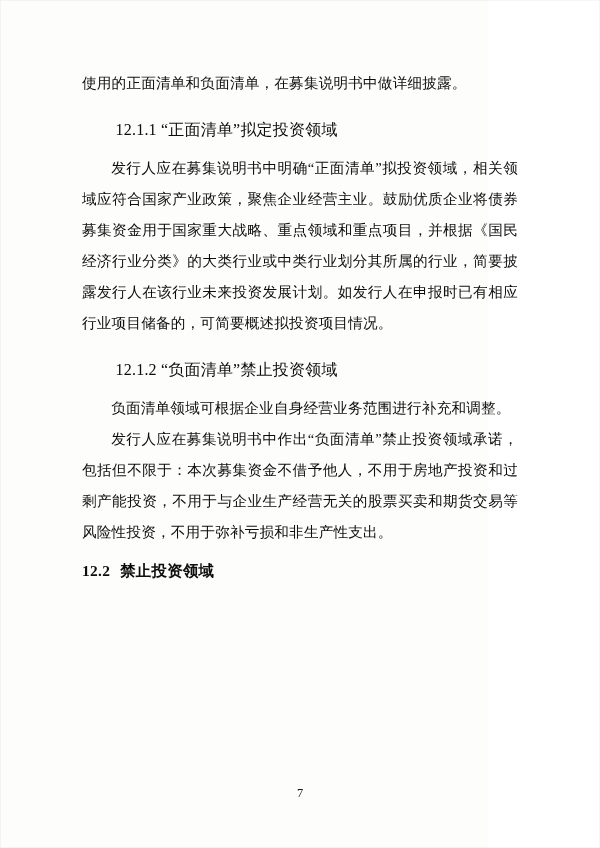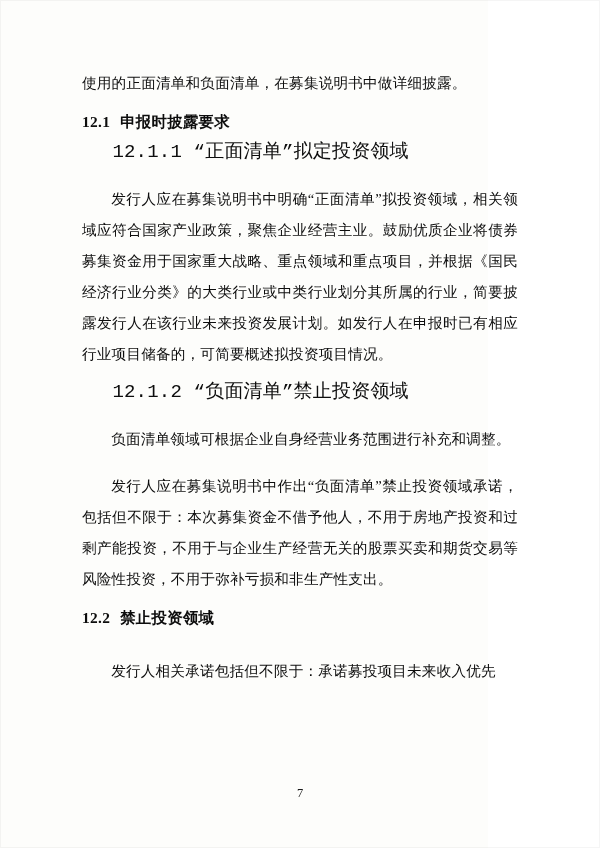--- a/index.html
+++ b/index.html
@@ -35,36 +35,35 @@
   p.body-text {
     margin: 0 0 0 0;
     font-size: 14.6px;
     line-height: 31px;
     text-align: justify;
     text-justify: inter-ideograph;
     letter-spacing: 0.2px;
   }
   p.indent {
     text-indent: 2em;
-    margin-top: 16px;
   }
   h2.heading {
     margin: 0;
     font-size: 15.4px;
     line-height: 31px;
     font-weight: bold;
     font-family: "Liberation Serif", "DejaVu Serif", serif;
     letter-spacing: 0.3px;
   }
   h3.subheading {
-    margin: 0;
-    font-size: 19px;
+    margin: 8px;
+    font-size: 16px;
     line-height: 31px;
     font-weight: normal;
-    font-family: Liberation Mono, monospace;
+    font-family: Liberation Serif, serif;
     text-indent: 1.6em;
     letter-spacing: 0.2px;
   }
   .heading .num {
     margin-right: 10px;
   }
   .block-gap {
     height: 7px;
   }
   .page-number {
@@ -90,23 +89,20 @@
 
 <div id="page">
   <div class="sheet">
 
     <div class="content">
 
       <p class="body-text">使用的正面清单和负面清单，在募集说明书中做详细披露。</p>
 
       <div class="block-gap"></div>
 
-      <h2 class="heading">
-        <span class="num">12.1</span><span>申报时披露要求</span>
-      </h2>
 
       <h3 class="subheading">12.1.1  “正面清单”拟定投资领域</h3>
 
       <p class="body-text indent">发行人应在募集说明书中明确“正面清单”拟投资领域，相关领域应符合国家产业政策，聚焦企业经营主业。鼓励优质企业将债券募集资金用于国家重大战略、重点领域和重点项目，并根据《国民经济行业分类》的大类行业或中类行业划分其所属的行业，简要披露发行人在该行业未来投资发展计划。如发行人在申报时已有相应行业项目储备的，可简要概述拟投资项目情况。</p>
 
       <div class="block-gap"></div>
 
       <h3 class="subheading">12.1.2  “负面清单”禁止投资领域</h3>
 
       <p class="body-text indent">负面清单领域可根据企业自身经营业务范围进行补充和调整。</p>
@@ -116,20 +112,19 @@
       <div class="block-gap"></div>
 
       <h2 class="heading">
         <span class="num">12.2</span><span>禁止投资领域</span>
       </h2>
 
 
       <div class="block-gap"></div>
 
 
-      <p class="body-text indent">发行人相关承诺包括但不限于：承诺募投项目未来收入优先</p>
 
     </div>
 
     <div class="page-number">7</div>
     <div class="edge-shadow"></div>
   </div>
 </div>
 
 </body></html>

